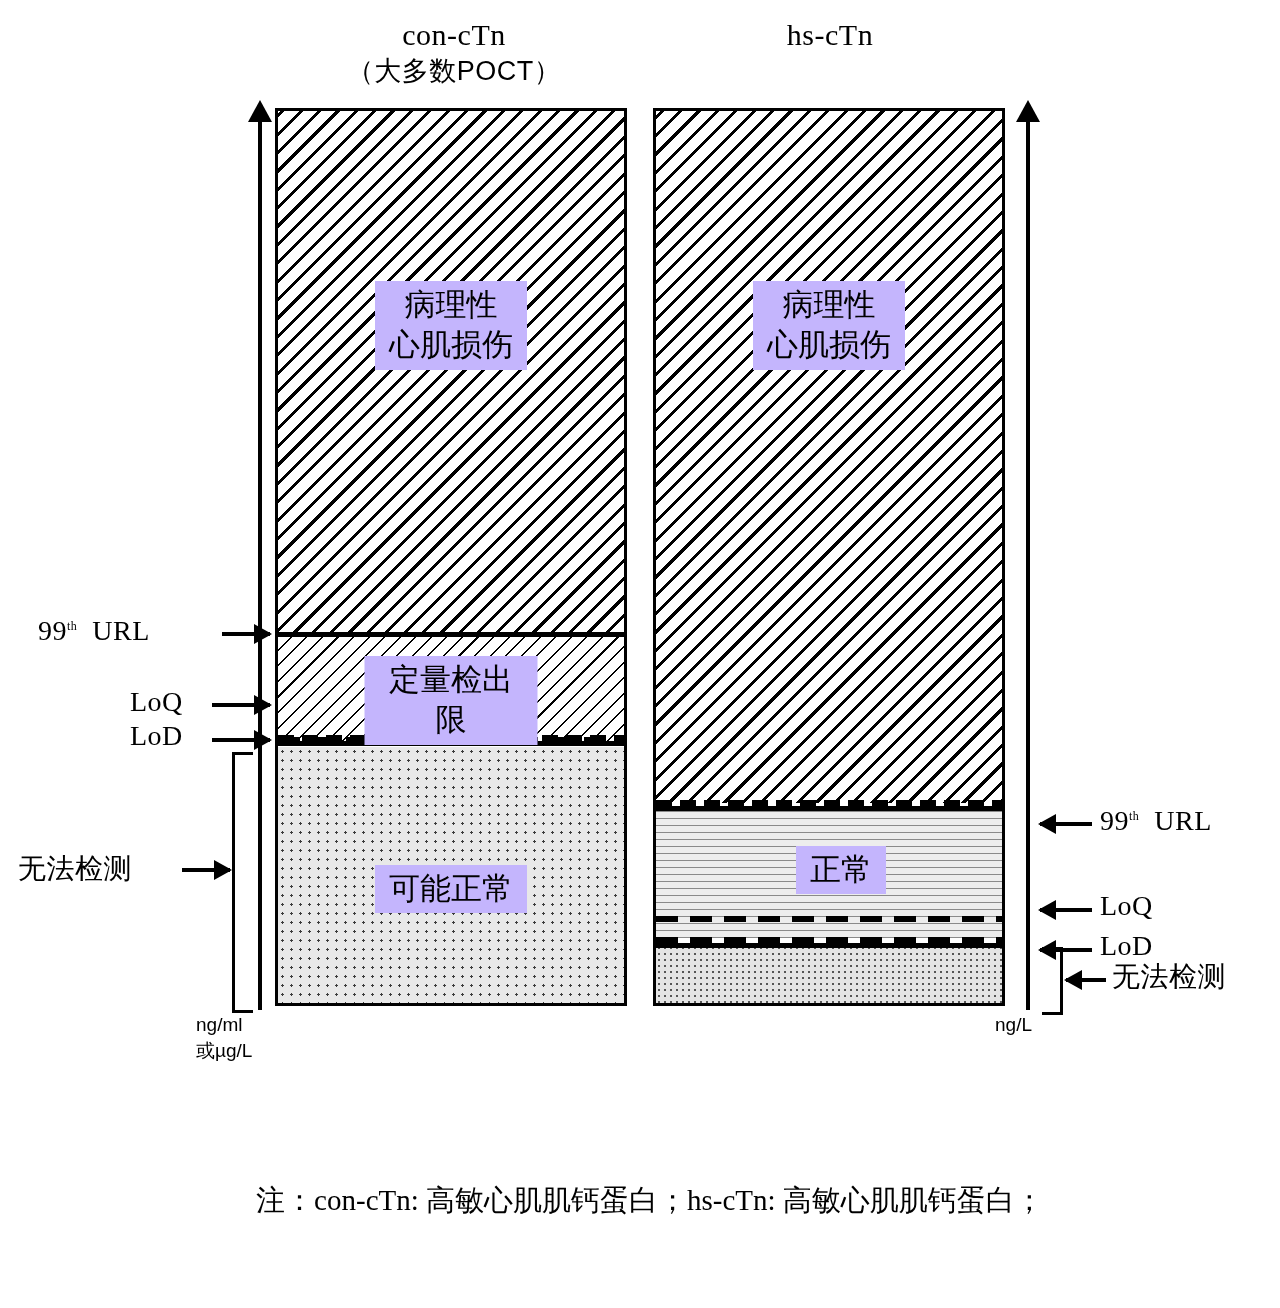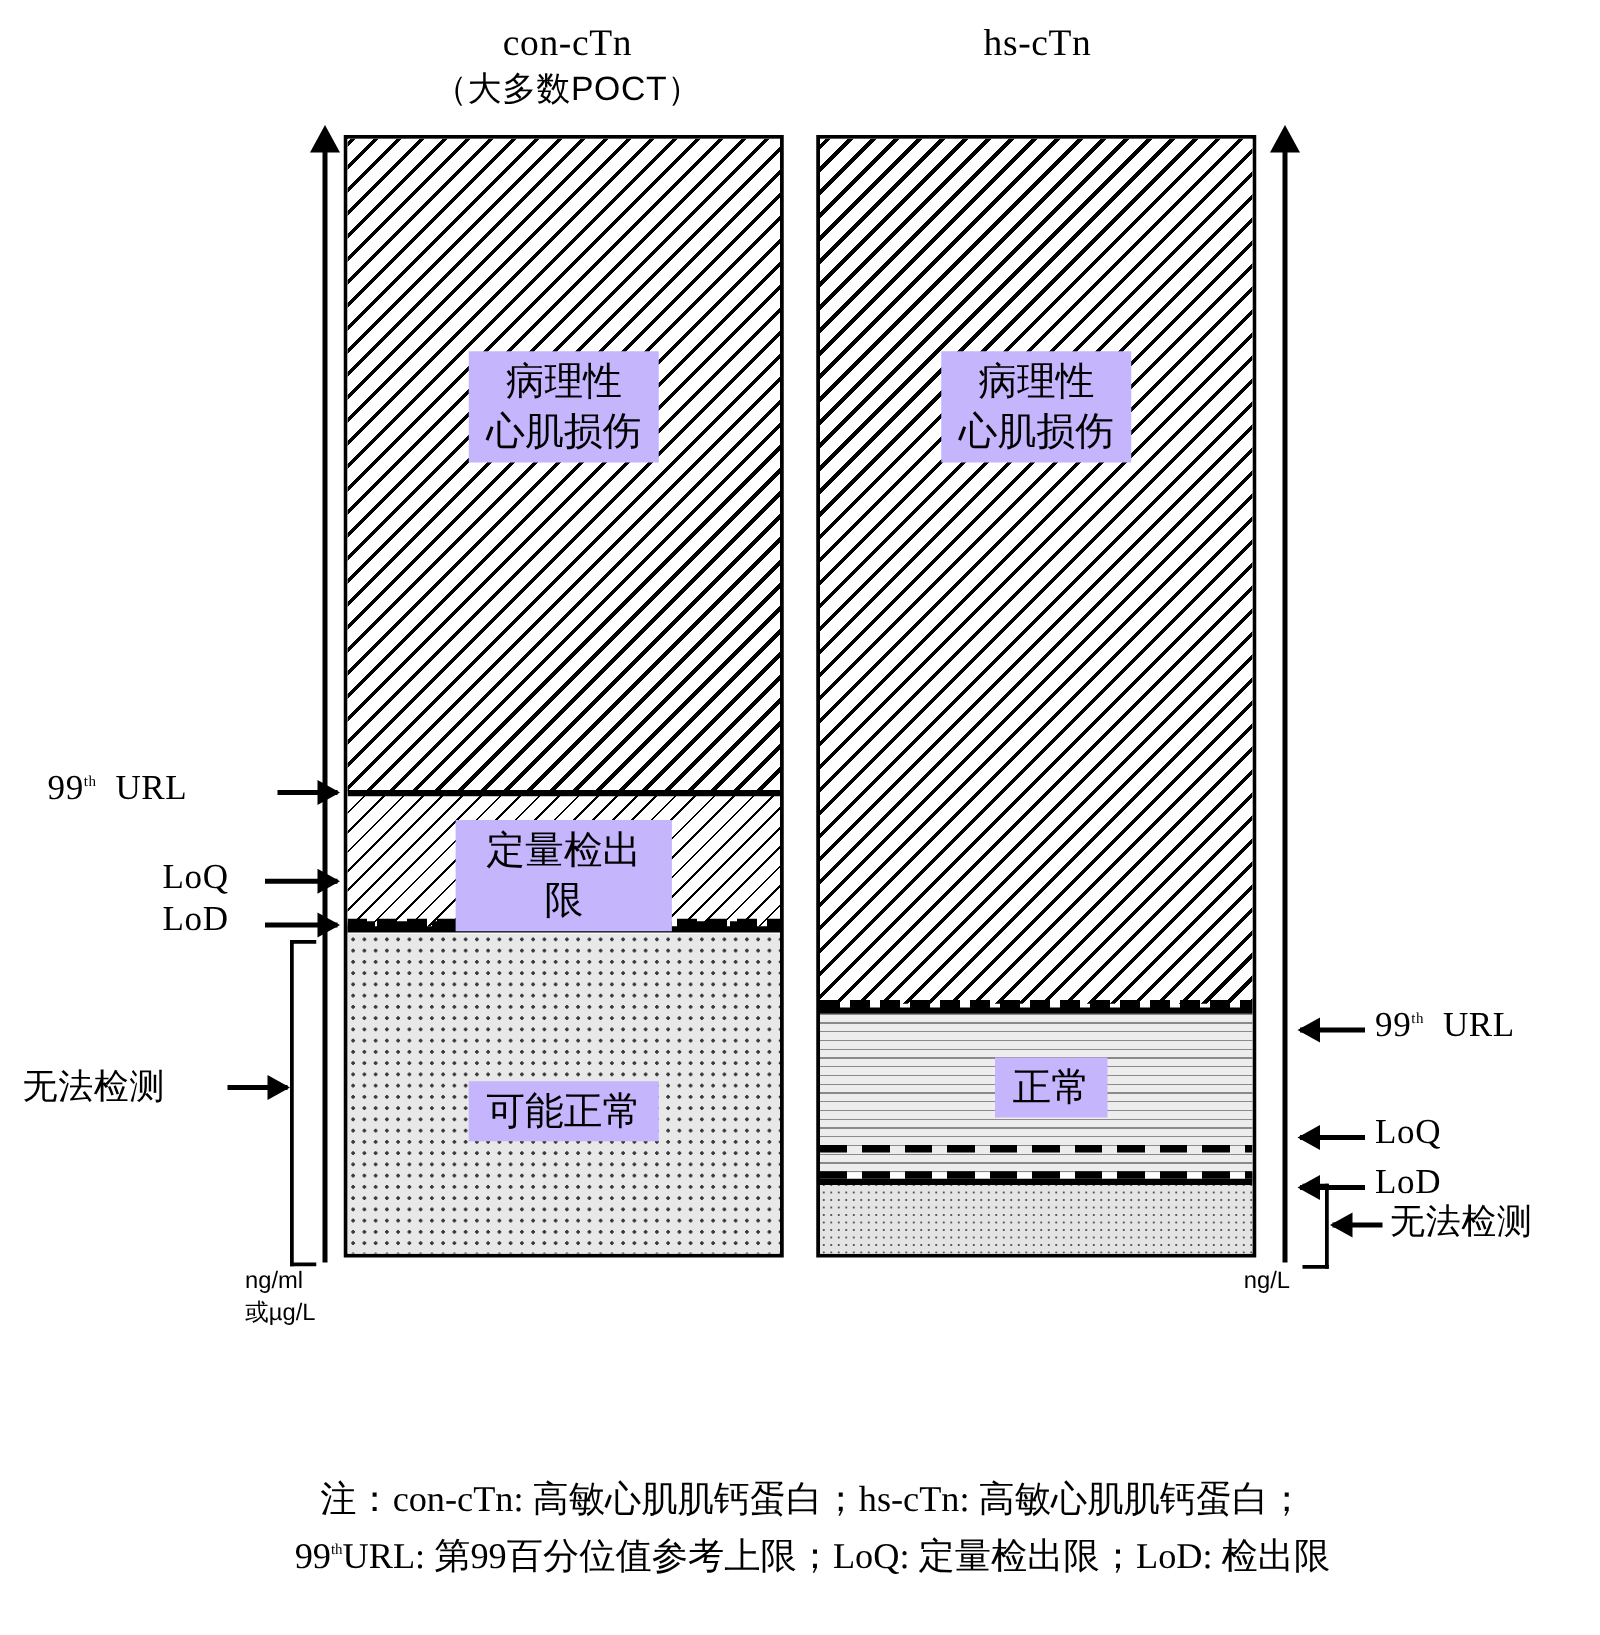--- a/index.html
+++ b/index.html
@@ -241,18 +241,15 @@
   <div class="bracket bracket-right" style="left:1042px;top:947px;width:18px;height:62px;"></div>
   <div class="arrow-l" style="left:1066px;top:978px;width:40px;"></div>
   <div class="ptr" style="left:1112px;top:958px;font-family:'Liberation Sans',sans-serif;">无法检测</div>
 
   <div class="unit" style="left:196px;top:1012px;font-family:'Liberation Sans',sans-serif;">ng/ml
 或µg/L</div>
   <div class="unit" style="left:995px;top:1012px;font-family:'Liberation Sans',sans-serif;">ng/L</div>
 
   <div class="note">
     <div>注：con-cTn: 高敏心肌肌钙蛋白；hs-cTn: 高敏心肌肌钙蛋白；</div>
-    <div>
-      <span>99</span><sup>th</sup><span>URL: 第99百分位值参考上限；LoQ: 定量检出限；LoD: 检出限</span>
-    </div>
   </div>
 
 </div>
 
 </body></html>

